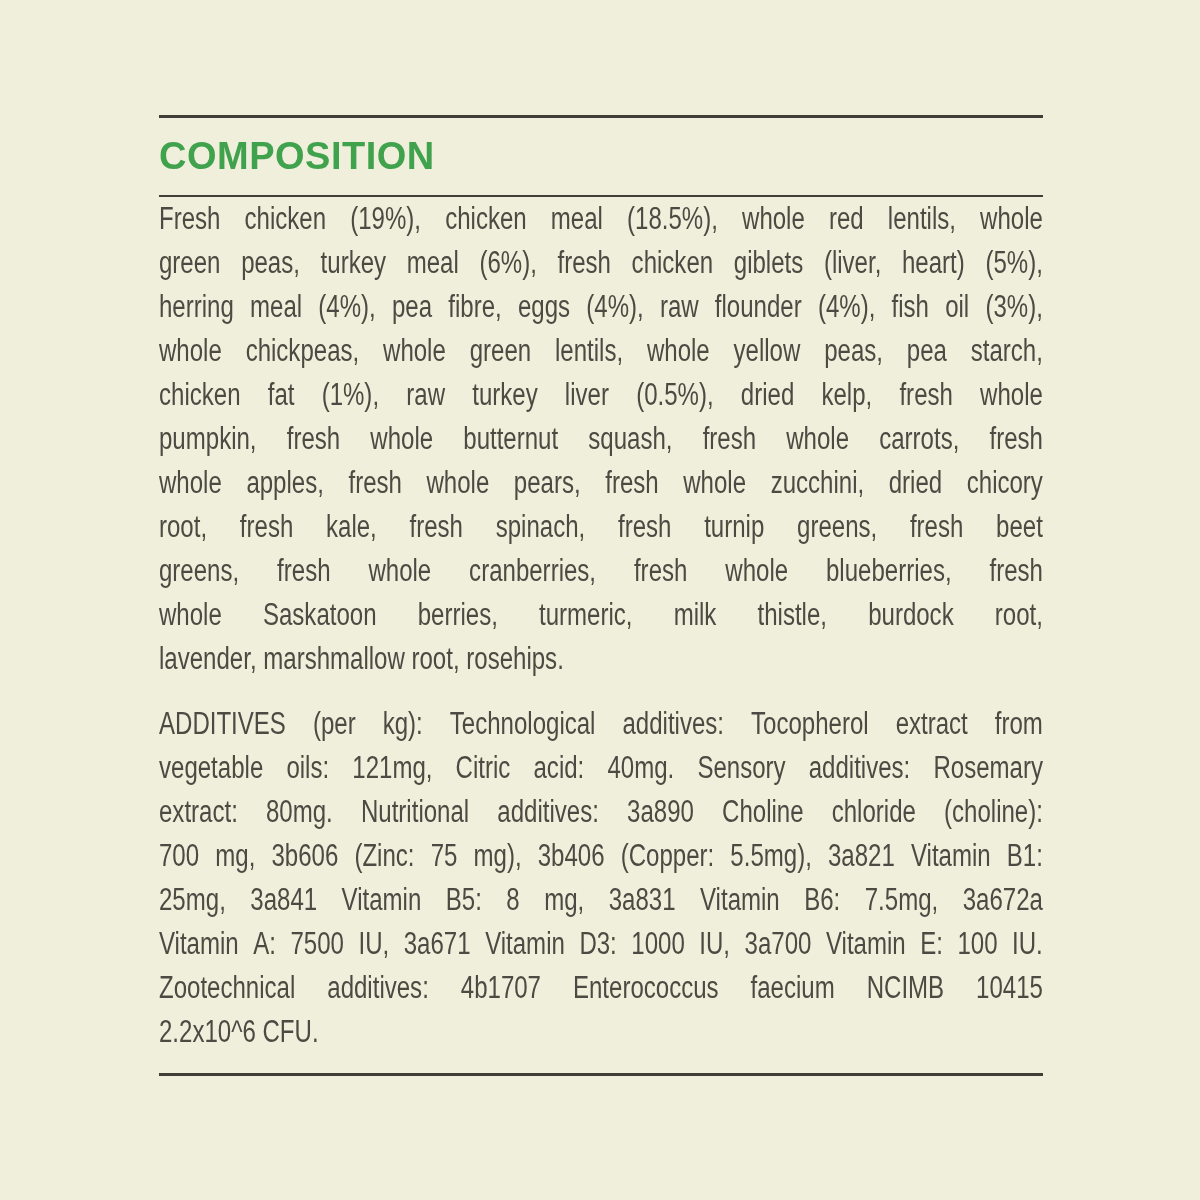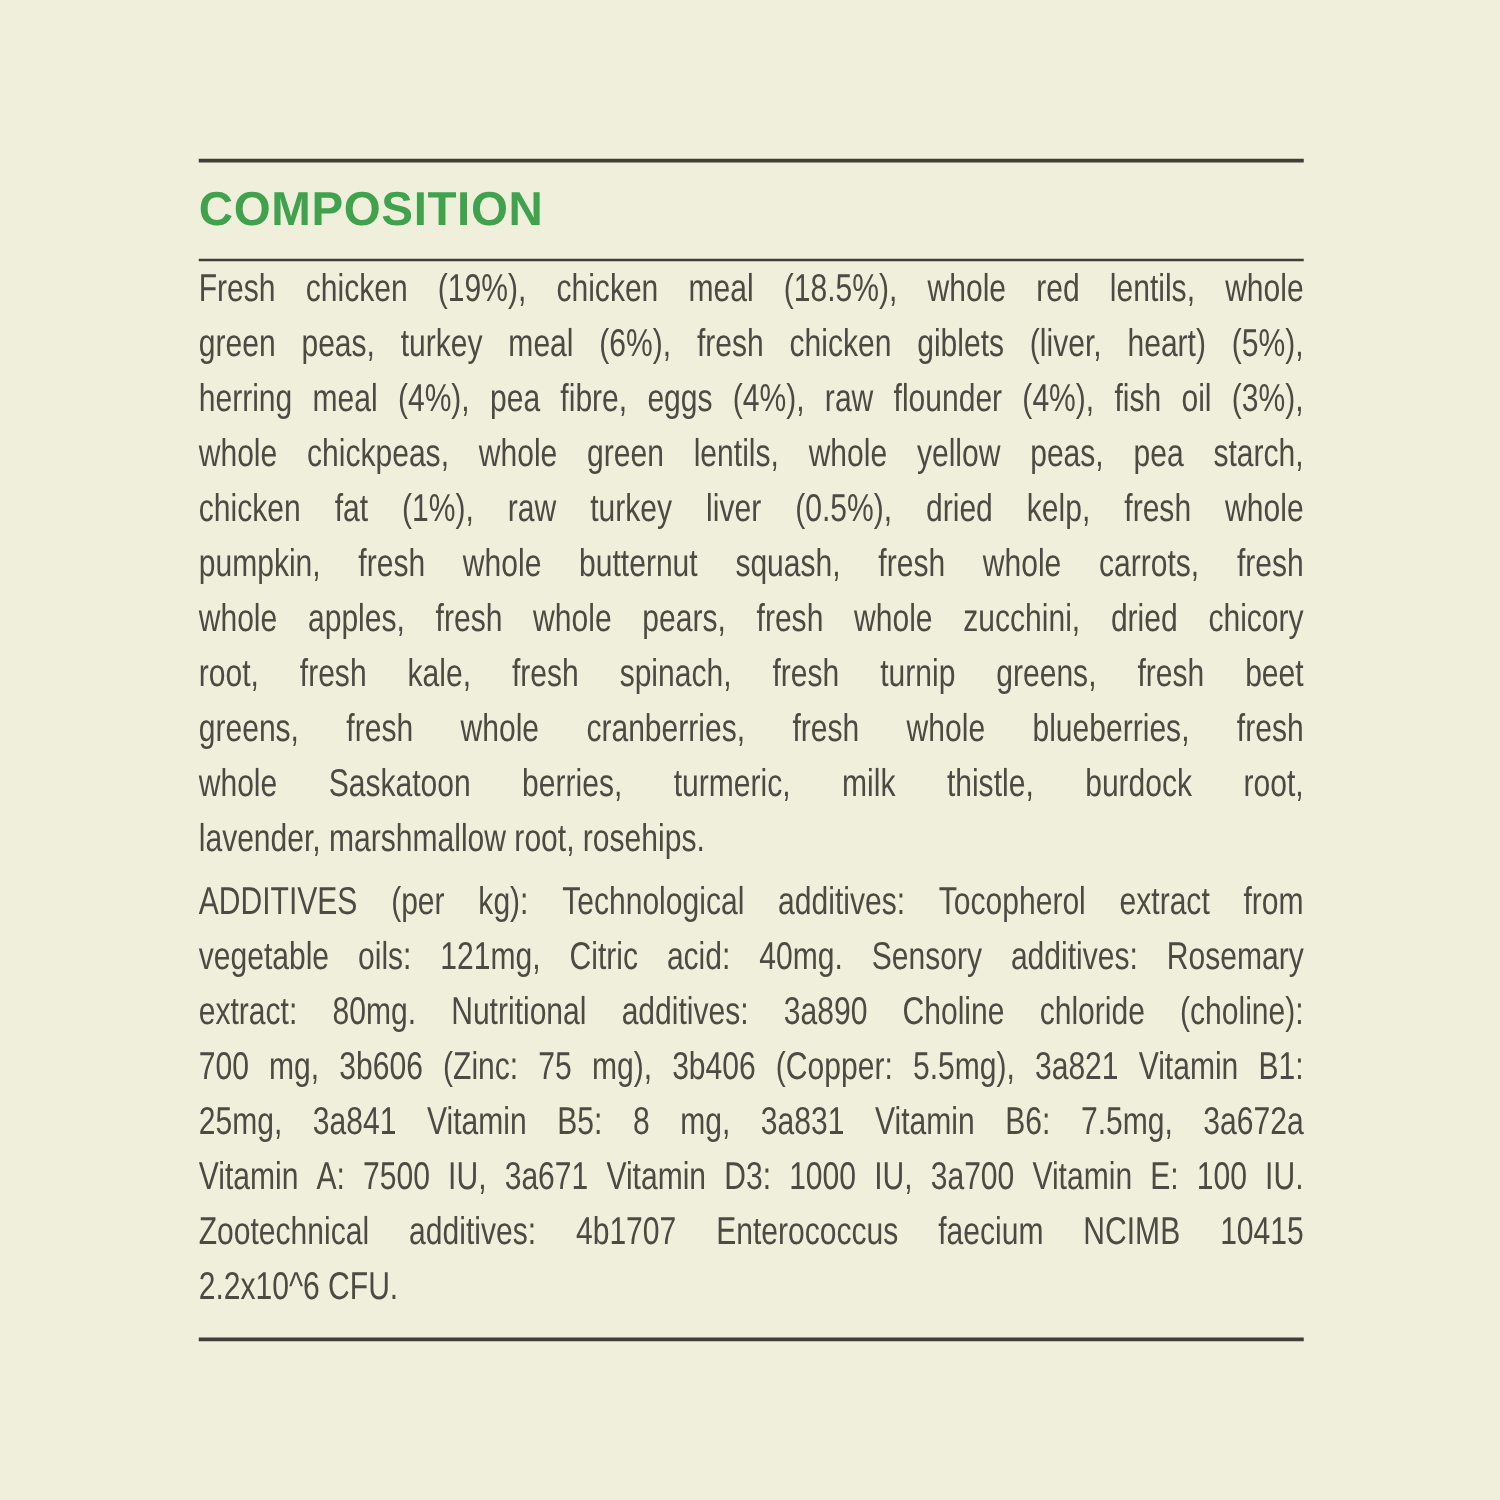--- a/index.html
+++ b/index.html
@@ -12,21 +12,21 @@
   html,body{margin:0;padding:0;}
   body{
     width:1200px;height:1200px;
     background:var(--bg);
     font-family:"Liberation Sans", sans-serif;
     overflow:hidden;
     position:relative;
   }
   .content{
     position:absolute;
-    left:159px;top:12px;
+    left:159px;top:0;
     width:884px;
   }
   .rule{
     width:884px;
     height:3px;
     background:var(--rule);
     border:none;
   }
   .rule-top{margin-top:115px;}
   .rule-mid{height:2px;}
@@ -37,21 +37,21 @@
     font-size:38px;
     font-weight:bold;
     letter-spacing:0.5px;
     color:var(--accent);
   }
   .para{
     width:884px;
     color:var(--text);
   }
   .para-composition{}
-  .para-additives{margin-top:6px;}
+  .para-additives{margin-top:21px;}
   .rule-bottom{margin-top:19px;}
   .line{
     width:1140px;
     height:44px;
     line-height:44px;
     font-size:31px;
     display:flex;
     justify-content:space-between;
     transform:scaleX(0.7754);
     transform-origin:0 0;

